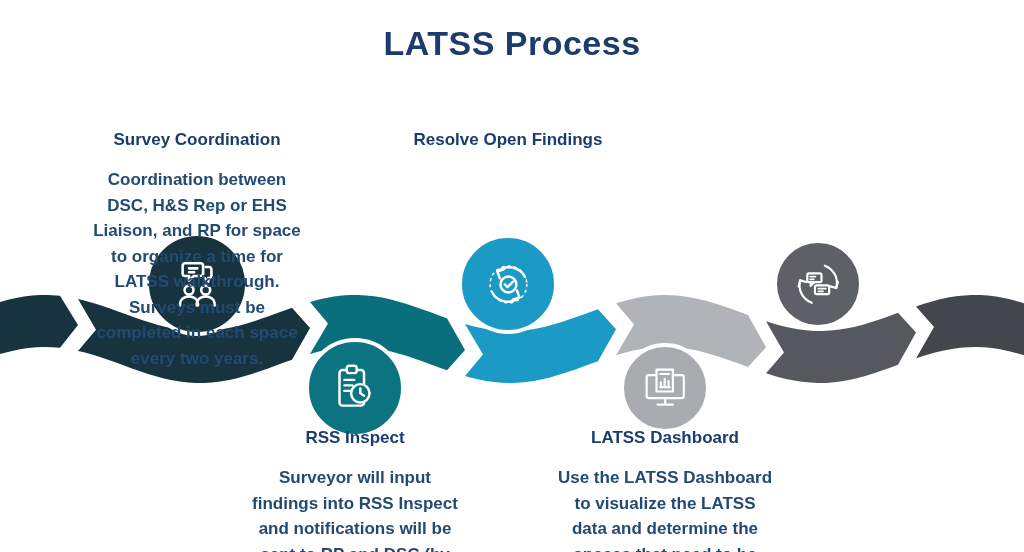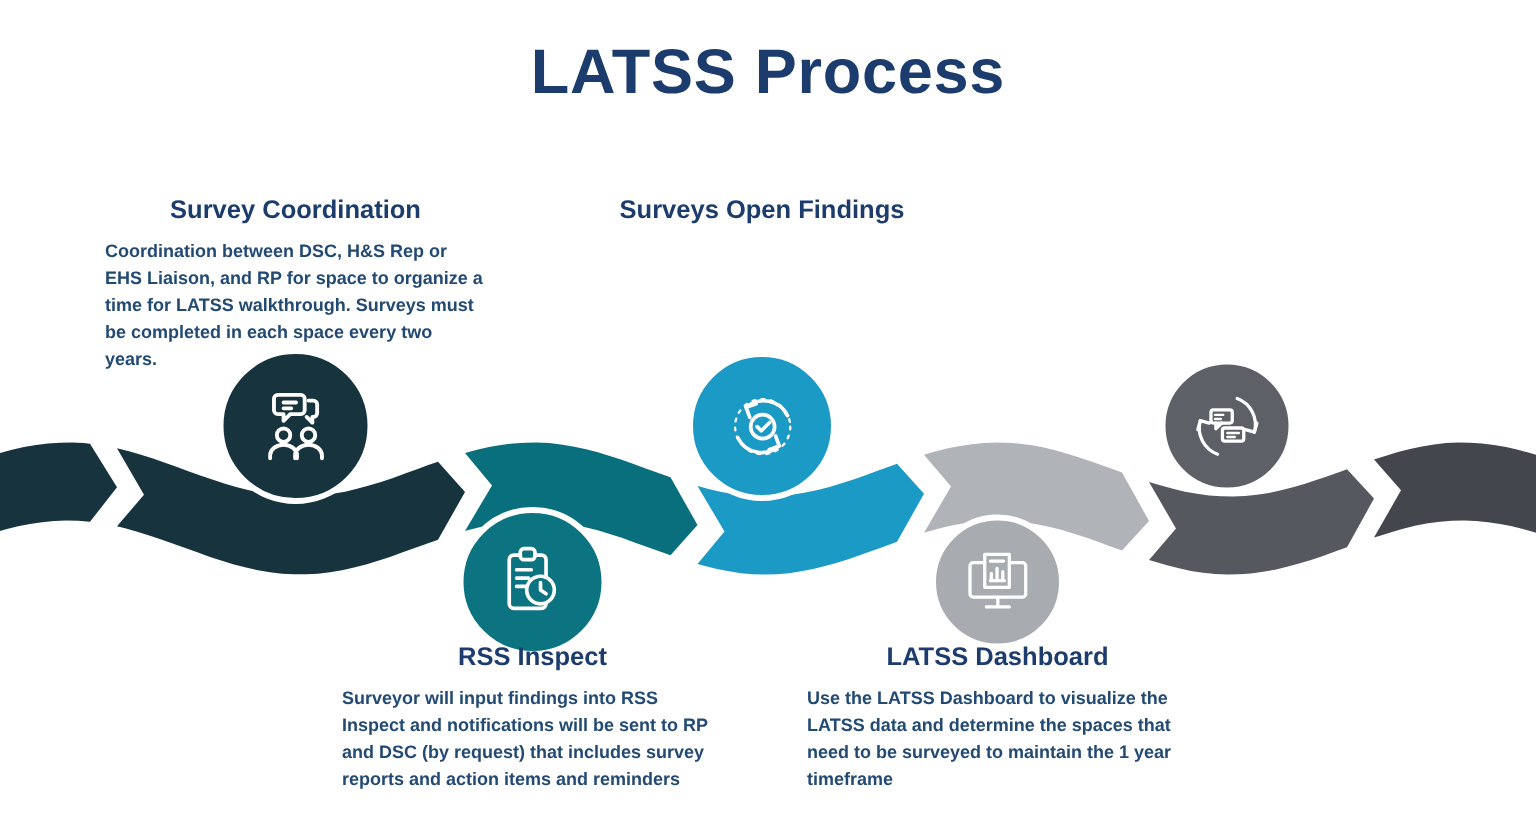--- a/index.html
+++ b/index.html
@@ -2,26 +2,26 @@
 <html><head>
 <meta charset="utf-8">
 <style>
   html,body{margin:0;padding:0;background:#fff;}
   .canvas{
     position:relative;width:1024px;height:552px;background:#fff;overflow:hidden;
     font-family:"Liberation Sans", sans-serif;
   }
   .page-title{
     position:absolute;top:24px;left:0;right:0;margin:0;
-    text-align:center;font-size:42px;font-weight:800;letter-spacing:.5px;z-index:3;
+    text-align:center;font-size:34px;font-weight:800;letter-spacing:.5px;z-index:3;
   }
   #ribbon-svg{position:absolute;left:0;top:0;z-index:1;}
   .step-text{position:absolute;z-index:3;}
   .step-text h2{margin:0 0 8px;font-size:17px;font-weight:800;text-align:center;}
-  .step-text p{margin:0;font-size:12px;font-weight:700;line-height:1.5;text-align:left;}
+  .step-text p{margin:17px;font-size:17px;font-weight:700;line-height:1.5;text-align:center;}
   .circle{
     position:absolute;border-radius:50%;border:4px solid #fff;z-index:2;
     display:flex;align-items:center;justify-content:center;box-sizing:content-box;
   }
   .circle svg{width:64%;height:64%;display:block;}
 </style>
 </head>
 <body>
 
 <div class="canvas">
@@ -37,21 +37,21 @@
     <path d="M766.0 321.3 L 774.0 323.7 L 782.0 325.9 L 790.0 327.8 L 798.0 329.2 L 806.0 330.3 L 814.0 330.9 L 822.0 331.0 L 830.0 330.6 L 838.0 329.8 L 846.0 328.6 L 854.0 326.9 L 862.0 324.9 L 870.0 322.5 L 878.0 319.9 L 886.0 317.2 L 894.0 314.3 L 898.0 312.8 L 916.0 332.4 L 898.0 364.8 L 890.0 367.7 L 882.0 370.6 L 874.0 373.3 L 866.0 375.7 L 858.0 377.9 L 850.0 379.8 L 842.0 381.2 L 834.0 382.3 L 826.0 382.9 L 818.0 383.0 L 810.0 382.6 L 802.0 381.8 L 794.0 380.6 L 786.0 378.9 L 778.0 376.9 L 770.0 374.5 L 766.0 373.3 L 784.0 352.4 Z" fill="#55585e"></path>
     <path d="M916.0 306.4 L 924.0 303.8 L 932.0 301.4 L 940.0 299.3 L 948.0 297.6 L 956.0 296.3 L 964.0 295.4 L 972.0 295.0 L 980.0 295.1 L 988.0 295.6 L 996.0 296.6 L 1004.0 298.0 L 1012.0 299.8 L 1020.0 302.0 L 1028.0 304.4 L 1036.0 307.1 L 1044.0 309.9 L 1052.0 312.8 L 1060.0 315.7 L 1064.0 317.2 L 1064.0 369.2 L 1056.0 366.3 L 1048.0 363.4 L 1040.0 360.5 L 1032.0 357.7 L 1024.0 355.2 L 1016.0 352.9 L 1008.0 350.9 L 1000.0 349.3 L 992.0 348.1 L 984.0 347.3 L 976.0 347.0 L 968.0 347.2 L 960.0 347.8 L 952.0 348.9 L 944.0 350.4 L 936.0 352.3 L 928.0 354.6 L 920.0 357.1 L 916.0 358.4 L 934.0 326.9 Z" fill="#43474d"></path>
   </svg>
 
   <div class="step-text" style="left:70px;width:254px;top:130px">
     <h2 style="color: rgb(27, 60, 109); text-align: center;">Survey Coordination</h2>
     <p style="color: rgb(35, 74, 115);">Coordination between DSC, H&amp;S Rep or EHS Liaison, and RP for space to organize a time for LATSS walkthrough.  Surveys must be completed in each space every two years.</p>
   </div>
 
   <div class="step-text" style="left:385px;width:246px;top:130px">
-    <h2 style="color: rgb(27, 60, 109);">Surveys Open Findings</h2>
+    <h2 style="color: rgb(27, 60, 109);">Resolve Open Findings</h2>
   </div>
 
 
   <div class="step-text" style="left:228px;width:254px;top:428px">
     <h2 style="color: rgb(27, 60, 109);">RSS Inspect</h2>
     <p style="color: rgb(35, 74, 115);">Surveyor will input findings into RSS Inspect and notifications will be sent to RP and DSC (by request) that includes survey reports and action items and reminders</p>
   </div>
 
   <div class="step-text" style="left:538px;width:254px;top:428px">
     <h2 style="color: rgb(27, 60, 109);">LATSS Dashboard</h2>

